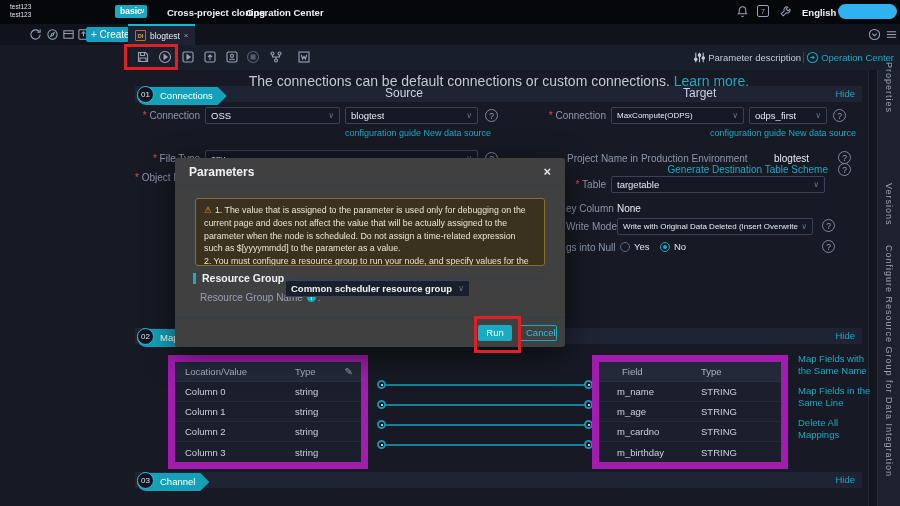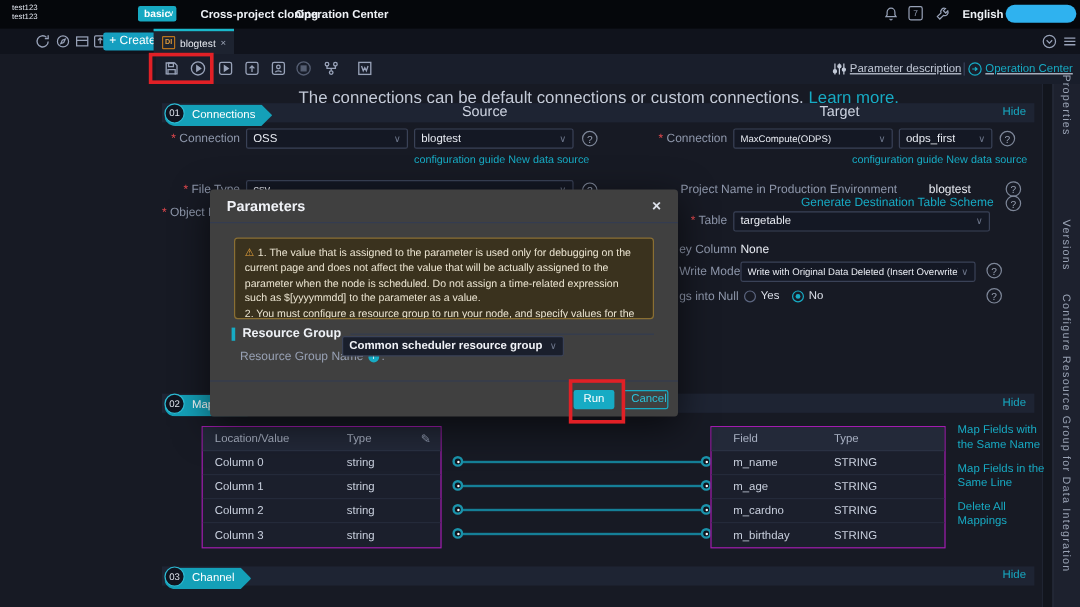--- a/index.html
+++ b/index.html
@@ -27,21 +27,21 @@
   .createbtn{position:absolute;left:86px;top:3px;height:15px;line-height:15px;padding:0 5px;
              background:#159fc0;color:#fff;font-size:10px;border-radius:2px;}
   .tab{position:absolute;left:128px;top:0;height:21px;background:#1d2330;border-top:2px solid #1ab8cc;
        display:flex;align-items:center;gap:4px;padding:0 7px;font-size:8.5px;color:#e8ebf2;}
   .di{width:11px;height:11px;border:1px solid #b9731d;color:#e09b3d;font-size:6px;font-weight:bold;
       display:flex;align-items:center;justify-content:center;border-radius:1px;}
   .tabx{color:#9aa3b5;font-size:8px;}
   
   .toolbar{position:absolute;left:130px;top:45px;width:770px;height:25px;background:#191e2b;}
   .tbico{position:absolute;top:5px;}
-  .tbright{position:absolute;right:6px;top:0;height:25px;display:flex;align-items:center;gap:2px;font-size:9.5px;text-decoration:underline;}
+  .tbright{position:absolute;right:6px;top:0;height:25px;display:flex;align-items:center;gap:2px;font-size:9.5px;}
   .tbsep{width:1px;height:11px;background:#39415a;}
   
   .sidebar{position:absolute;left:0;top:45px;width:130px;height:461px;background:#171a24;border-right:1px solid #262b3a;}
   .sbtab{position:absolute;top:0;height:17px;border:1px solid #3e4560;font-size:8.5px;color:#cfd5e2;
          display:flex;align-items:center;justify-content:center;}
   .sbsearch{position:absolute;left:0;top:20px;width:107px;height:15px;background:#0c0f17;border:1px solid #272d3d;}
   .sblisthead{position:absolute;left:0;top:38px;width:129px;height:17px;background:#1f2431;}
   .sbtime{position:absolute;left:3px;top:85px;font-size:8.5px;color:#7e879c;}
   .sbsel{position:absolute;left:0;top:97px;width:129px;height:16px;background:#2c3247;}
   
@@ -71,21 +71,21 @@
   .sel .txt{overflow:hidden;white-space:nowrap;}
   .sel.small{font-size:8px;}
   .help{position:absolute;width:13px;height:13px;border:1px solid #7e8799;border-radius:50%;color:#9aa3b5;
         font-size:8.5px;display:flex;align-items:center;justify-content:center;}
   .cfg{position:absolute;font-size:9px;text-align:center;white-space:nowrap;}
   .radio{width:10px;height:10px;border-radius:50%;border:1px solid #5c6680;display:inline-block;position:relative;}
   .radio.on{border-color:#17abc4;}
   .radio.on::after{content:"";position:absolute;left:2px;top:2px;width:4px;height:4px;border-radius:50%;background:#17abc4;}
   .radlbl{font-size:9.5px;color:#dfe3ec;margin:0 0 0 4px;}
   
-  .mtable{position:absolute;width:200px;border:1px solid #a21caf;background:#1b1f2c;}
+  .mtable{position:absolute;width:200px;border:7px solid #a21caf;background:#1b1f2c;}
   .hrow{height:20px;background:#232939;display:flex;align-items:center;font-size:9.5px;color:#aab2c4;border-bottom:1px solid #2a3143;}
   .drow{height:20px;display:flex;align-items:center;font-size:9.5px;color:#c9d0de;border-bottom:1px solid #242a3a;}
   .drow:last-child{border-bottom:none;}
   .c1{padding-left:10px;width:120px;}
   .c2{flex:1;}
   .penc{margin-left:auto;margin-right:8px;color:#98a2b8;font-size:10px;}
   .mapline{position:absolute;height:2px;background:#157f97;}
   .mapdot{position:absolute;width:9px;height:9px;border:2px solid #1b93ab;border-radius:50%;background:#0f131c;}
   .mapdot::after{content:"";position:absolute;left:1.5px;top:1.5px;width:2px;height:2px;background:#fff;border-radius:50%;}
   .maplink{font-size:9.5px;color:#17abc4;line-height:12px;margin-bottom:8px;}
@@ -396,21 +396,21 @@
     <span class="mapdot" style="left:247px;top:330px"></span>
     <span class="mapdot" style="left:247px;top:350px"></span>
     <span class="mapdot" style="left:247px;top:370px"></span>
     <span class="mapdot" style="left:454px;top:310px"></span>
     <span class="mapdot" style="left:454px;top:330px"></span>
     <span class="mapdot" style="left:454px;top:350px"></span>
     <span class="mapdot" style="left:454px;top:370px"></span>
 
     <div class="mtable" style="left:462px;top:285px;width:196px">
       <div class="hrow">
-        <span class="c1" style="padding-left:18px;width:102px">Field</span>
+        <span class="c1" style="padding-left:23px;width:102px">Field</span>
         <span class="c2">Type</span>
       </div>
       <div class="drow">
           <span class="c1" style="padding-left:18px;width:102px">m_name</span>
           <span class="c2">STRING</span>
         </div>
       <div class="drow">
           <span class="c1" style="padding-left:18px;width:102px">m_age</span>
           <span class="c2">STRING</span>
         </div>

